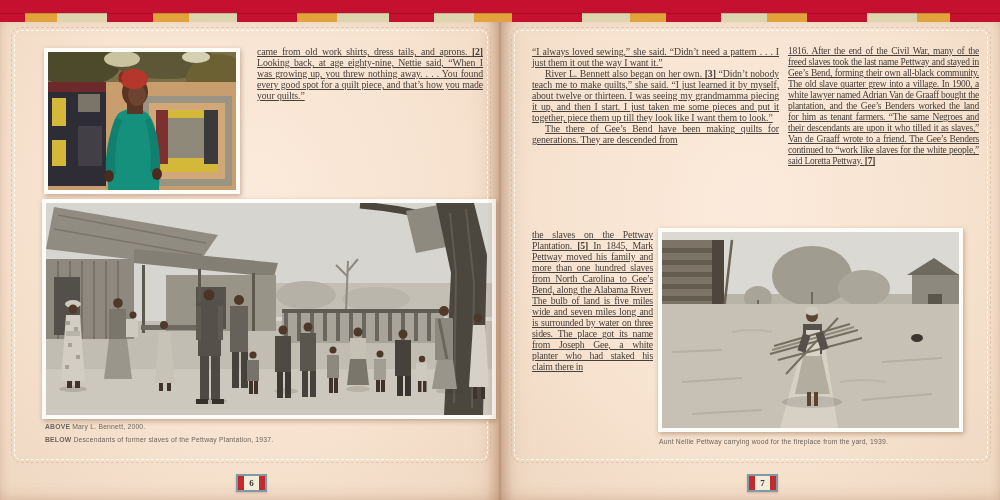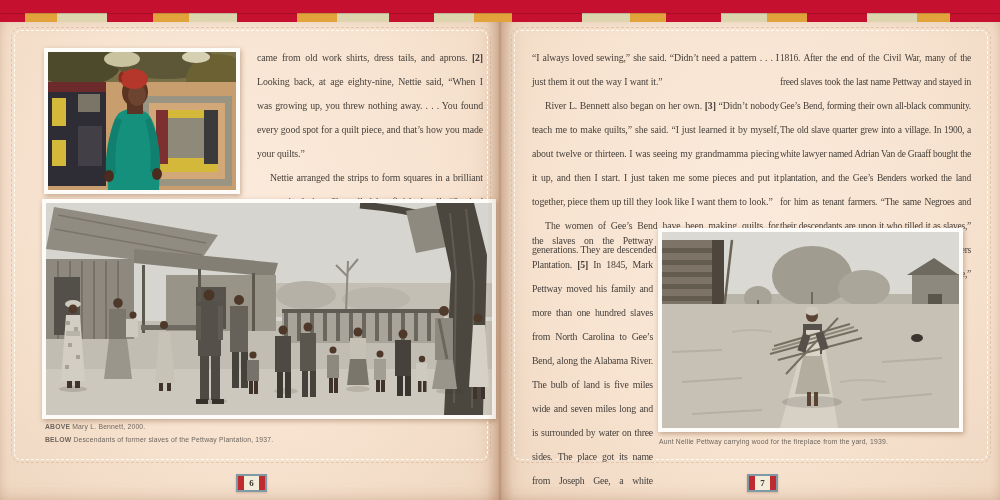--- a/index.html
+++ b/index.html
@@ -20,21 +20,21 @@
   .spread{position:absolute;top:22px;left:0;width:1000px;height:478px;}
   .page{position:absolute;top:0;width:500px;height:478px;
     background:radial-gradient(ellipse at 50% 38%,#fbeadb 0%,#f7e3d0 55%,#efd7c1 100%);}
   .page.left{left:0;box-shadow:inset -16px 0 24px -14px rgba(150,95,60,.4),inset 6px 0 12px -8px rgba(150,95,60,.3),inset 0 -10px 18px -12px rgba(150,95,60,.25);}
   .page.right{left:500px;box-shadow:inset 16px 0 24px -14px rgba(150,95,60,.4),inset -6px 0 12px -8px rgba(150,95,60,.3),inset 0 -10px 18px -12px rgba(150,95,60,.25);}
   .gutter{position:absolute;left:487px;top:0;width:26px;height:478px;pointer-events:none;
     background:linear-gradient(90deg,rgba(140,85,50,0) 0%,rgba(140,85,50,.16) 42%,rgba(115,65,35,.3) 50%,rgba(140,85,50,.16) 58%,rgba(140,85,50,0) 100%);}
   .stitch{position:absolute;left:14px;right:12px;top:8px;bottom:40px;border:1px dashed rgba(255,253,245,.95);border-radius:7px;pointer-events:none;}
   .stitch::after{content:"";position:absolute;inset:-4px;border:1px dashed rgba(200,160,130,.4);border-radius:10px;}
   
-  .bodytext{position:absolute;color:#46403b;font-size:9.8px;line-height:24px;text-align:justify;letter-spacing:-.1px;}
+  .bodytext{position:absolute;color:#46403b;font-size:9.8px;line-height:11px;text-align:justify;letter-spacing:-.1px;text-decoration:underline;}
   .bodytext p{margin:0;}
   .bodytext p.indent{text-indent:13px;}
   .bodytext .b{font-weight:bold;}
   .col-narrow{letter-spacing:-.2px;}
   .col-two{letter-spacing:-.25px;font-size:9.5px;}
   
   .photo{position:absolute;background:#fdfcf8;padding:4px;box-shadow:1px 2px 5px rgba(120,70,40,.4);}
   .photo svg{display:block;}
   
   .caption{position:absolute;font-family:"Liberation Sans","DejaVu Sans",sans-serif;font-size:6.8px;line-height:9px;color:#6e655d;letter-spacing:.2px;}
@@ -117,21 +117,20 @@
           <ellipse cx="87" cy="40" rx="13" ry="15" fill="#5a3423"></ellipse>
           <ellipse cx="89" cy="43" rx="9" ry="11" fill="#6d4430"></ellipse>
           <ellipse cx="86" cy="27" rx="14" ry="10" fill="#b5372c"></ellipse>
           <path d="M73,30 Q70,24 75,20" stroke="#8e2a22" stroke-width="3" fill="none"></path>
         </g>
       </svg>
     </div>
 
     <div class="bodytext" style="left:257px;top:24px;width:226px;">
       <p><span>came from old work shirts, dress tails, and aprons. </span><span class="b">[2]</span><span> Looking back, at age eighty-nine, Nettie said, “When I was growing up, you threw nothing away. . . . You found every good spot for a quilt piece, and that’s how you made your quilts.”</span></p>
-      <p class="indent"><span>Nettie arranged the strips to form squares in a brilliant geometric design. She called her finished quilt “Stacked Bricks.” From then on, she became known as one of the best quilters in Gee’s Bend, Alabama.</span></p>
     </div>
 
     <div class="photo" style="left:42px;top:177px;">
       <svg width="446" height="212" viewBox="0 0 446 212">
         <rect width="446" height="212" fill="#d7d5cf"></rect>
         <g>
           <rect x="228" y="80" width="218" height="34" fill="#c3bfb5"></rect>
           <ellipse cx="260" cy="92" rx="30" ry="14" fill="#b5b1a6"></ellipse>
           <ellipse cx="330" cy="96" rx="34" ry="12" fill="#bab6ab"></ellipse>
           <path d="M300,108 L302,58 M302,74 L290,62 M302,68 L312,56" stroke="#8e8a80" stroke-width="2" fill="none"></path>
@@ -297,28 +296,28 @@
       <div class="side"></div>
     </div>
   </div>
 
   <div class="page right">
     <div class="stitch"></div>
 
     <div class="bodytext" style="left:32px;top:24px;width:247px;">
       <p><span>“I always loved sewing,” she said. “Didn’t need a pattern . . . I just them it out the way I want it.”</span></p>
       <p class="indent"><span>River L. Bennett also began on her own. </span><span class="b">[3]</span><span> “Didn’t nobody teach me to make quilts,” she said. “I just learned it by myself, about twelve or thirteen. I was seeing my grandmamma piecing it up, and then I start. I just taken me some pieces and put it together, piece them up till they look like I want them to look.”</span></p>
-      <p class="indent"><span>The women of Gee’s Bend have been making quilts for generations. They are descended from</span></p>
+      <p class="indent"><span>The there of Gee’s Bend have been making quilts for generations. They are descended from</span></p>
     </div>
 
     <div class="bodytext col-narrow" style="left:32px;top:207px;width:121px;">
       <p><span>the slaves on the Pettway Plantation. </span><span class="b">[5]</span><span> In 1845, Mark Pettway moved his family and more than one hundred slaves from North Carolina to Gee’s Bend, along the Alabama River. The bulb of land is five miles wide and seven miles long and is surrounded by water on three sides. The place got its name from Joseph Gee, a white planter who had staked his claim there in</span></p>
     </div>
 
-    <div class="bodytext col-two" style="left:280px;top:24px;width:191px;">
+    <div class="bodytext col-two" style="left:288px;top:24px;width:191px;">
       <p><span>1816. After the end of the Civil War, many of the freed slaves took the last name Pettway and stayed in Gee’s Bend, forming their own all-black community. The old slave quarter grew into a village. In 1900, a white lawyer named Adrian Van de Graaff bought the plantation, and the Gee’s Benders worked the land for him as tenant farmers. “The same Negroes and their descendants are upon it who tilled it as slaves,” Van de Graaff wrote to a friend. The Gee’s Benders continued to “work like slaves for the white people,” said Loretta Pettway. </span><span class="b">[7]</span></p>
     </div>
 
     <div class="photo" style="left:158px;top:206px;">
       <svg width="297" height="196" viewBox="0 0 297 196">
         <rect width="297" height="196" fill="#dbd9d4"></rect>
         <g>
           <rect x="0" y="62" width="297" height="14" fill="#b8b4a8"></rect>
           <ellipse cx="150" cy="44" rx="40" ry="30" fill="#a09c90"></ellipse>
           <ellipse cx="202" cy="56" rx="26" ry="18" fill="#aaa69a"></ellipse>

